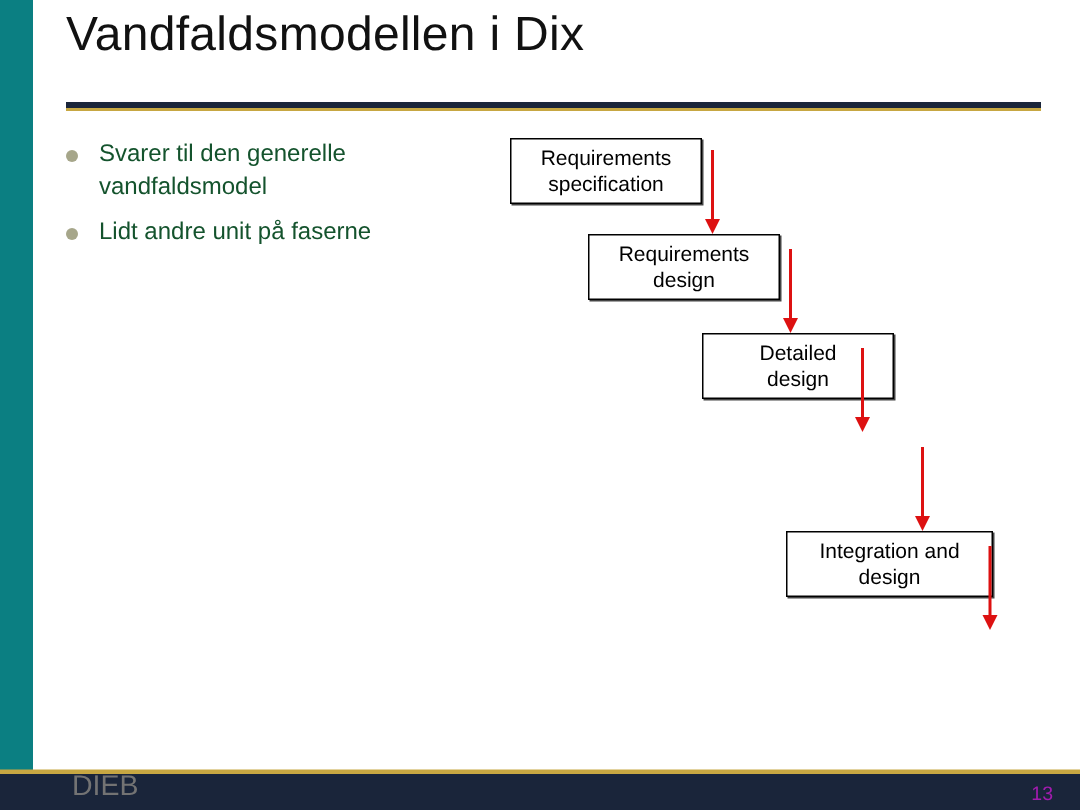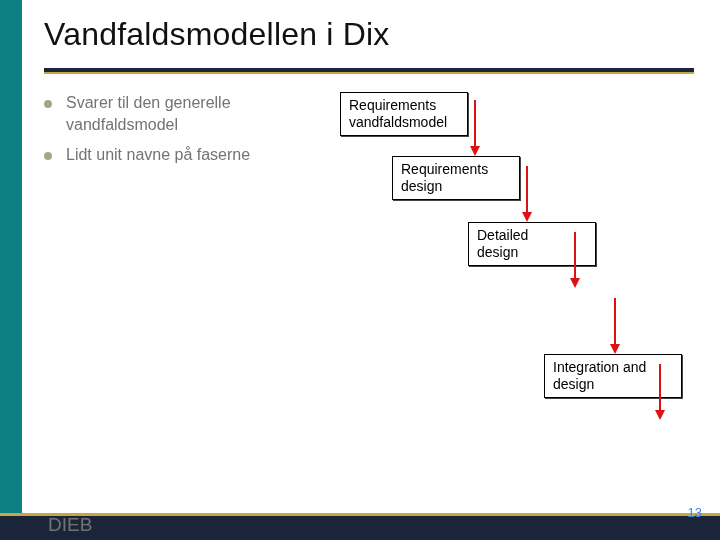--- a/index.html
+++ b/index.html
@@ -1,64 +1,64 @@
 <!DOCTYPE html>
 <html><head>
 <meta charset="utf-8">
 <style>
   html,body{margin:0;padding:0;width:720px;height:540px;font-family:Verdana,Geneva,sans-serif;background:#000}
   .slide{position:relative;width:720px;height:540px;background:#fff;overflow:hidden}
   .teal-bar{position:absolute;left:0;top:0;width:22px;height:540px;background:#0b7f82}
-  .title{position:absolute;left:44px;top:16px;font-size:32px;font-weight:400;color:#111;letter-spacing:0.2px}
+  .title{position:absolute;left:44px;top:4px;font-size:32px;font-weight:400;color:#111;letter-spacing:0.2px}
   .rule-dark{position:absolute;left:44px;top:68px;width:650px;height:4px;background:#1a253a}
   .rule-gold{position:absolute;left:44px;top:72px;width:650px;height:2px;background:#c7a742}
-  .bullets{position:absolute;left:44px;top:92px;width:300px;font-size:16px;color:#737373}
+  .bullets{position:absolute;left:44px;top:92px;width:300px;font-size:16px;color:#14532d}
   .bullet{position:relative;padding-left:22px;margin-bottom:8px;line-height:22px}
   .dot{position:absolute;left:0;top:8px;width:8px;height:8px;border-radius:50%;background:#a6a68a}
-  .box{position:absolute;border:1px solid #000;background:#fff;text-align:left;font-size:14px;line-height:17px;padding:4px 8px;box-shadow:1px 1px 0 #444}
+  .box{position:absolute;border:1px solid #000;background:#fff;text-align:center;font-size:14px;line-height:17px;padding:4px 8px;box-shadow:1px 1px 0 #444}
   .arrow{position:absolute}
   .footer{position:absolute;left:0;bottom:0;width:720px;height:24px;background:#1a253a}
   .footer-gold{position:absolute;left:0;bottom:24px;width:720px;height:3px;background:#c7a742}
   .footer-left{position:absolute;left:48px;bottom:4px;font-size:19px;color:#737373}
-  .footer-right{position:absolute;right:18px;bottom:20px;font-size:13px;color:#3b82f6}
+  .footer-right{position:absolute;right:18px;bottom:4px;font-size:13px;color:#a21caf}
 </style>
 </head>
 <body>
 
 <div class="slide">
   <div class="teal-bar"></div>
 
   <div class="title">Vandfaldsmodellen i Dix</div>
   <div class="rule-dark"></div>
   <div class="rule-gold"></div>
 
   <div class="bullets">
     <div class="bullet">
       <span class="dot"></span>
       <span>Svarer til den generelle vandfaldsmodel</span>
     </div>
     <div class="bullet">
       <span class="dot"></span>
-      <span>Lidt unit navne på faserne</span>
+      <span>Lidt andre unit på faserne</span>
     </div>
   </div>
 
   <div class="box" style="left:340px;top:92px;width:110px">
     <span>Requirements</span><br>
-    <span>vandfaldsmodel</span>
+    <span>specification</span>
   </div>
   <div class="box" style="left:392px;top:156px;width:110px">
     <span>Requirements</span><br>
     <span>design</span>
   </div>
   <div class="box" style="left:468px;top:222px;width:110px">
     <span>Detailed</span><br>
     <span>design</span>
   </div>
-  <div class="box" style="left:544px;top:354px;width:120px">
+  <div class="box" style="left:524px;top:354px;width:120px">
     <span>Integration and</span><br>
     <span>design</span>
   </div>
 
   <svg class="arrow" style="left:455px;top:100px" width="40" height="60">
       <line x1="20" y1="0" x2="20" y2="48" stroke="#d11" stroke-width="2"></line>
       <polygon points="20,56 15,46 25,46" fill="#d11"></polygon>
     </svg>
   <svg class="arrow" style="left:507px;top:166px" width="40" height="60">
       <line x1="20" y1="0" x2="20" y2="48" stroke="#d11" stroke-width="2"></line>

